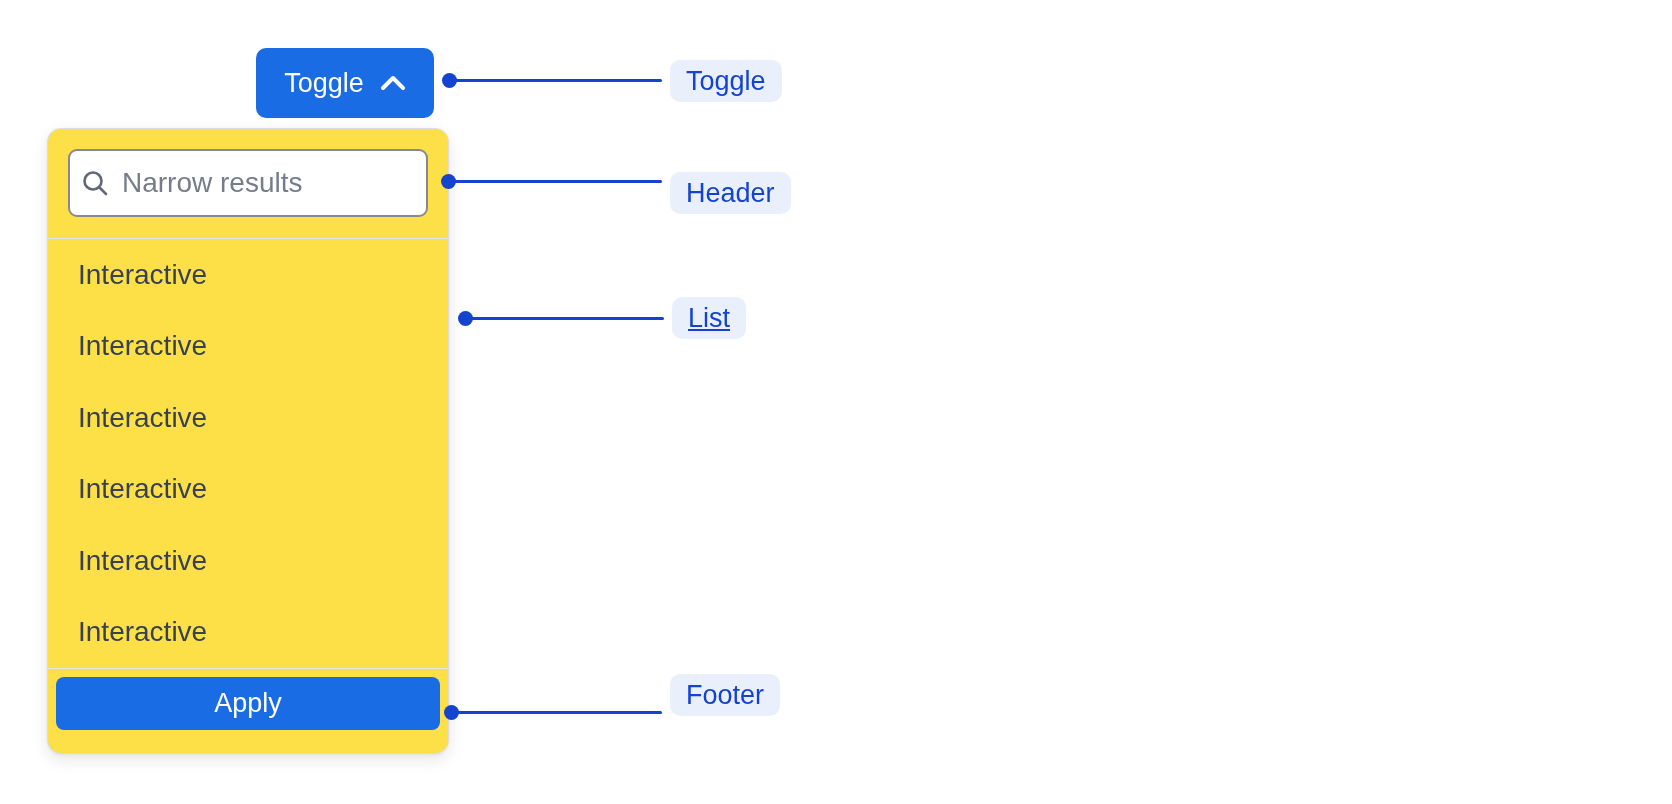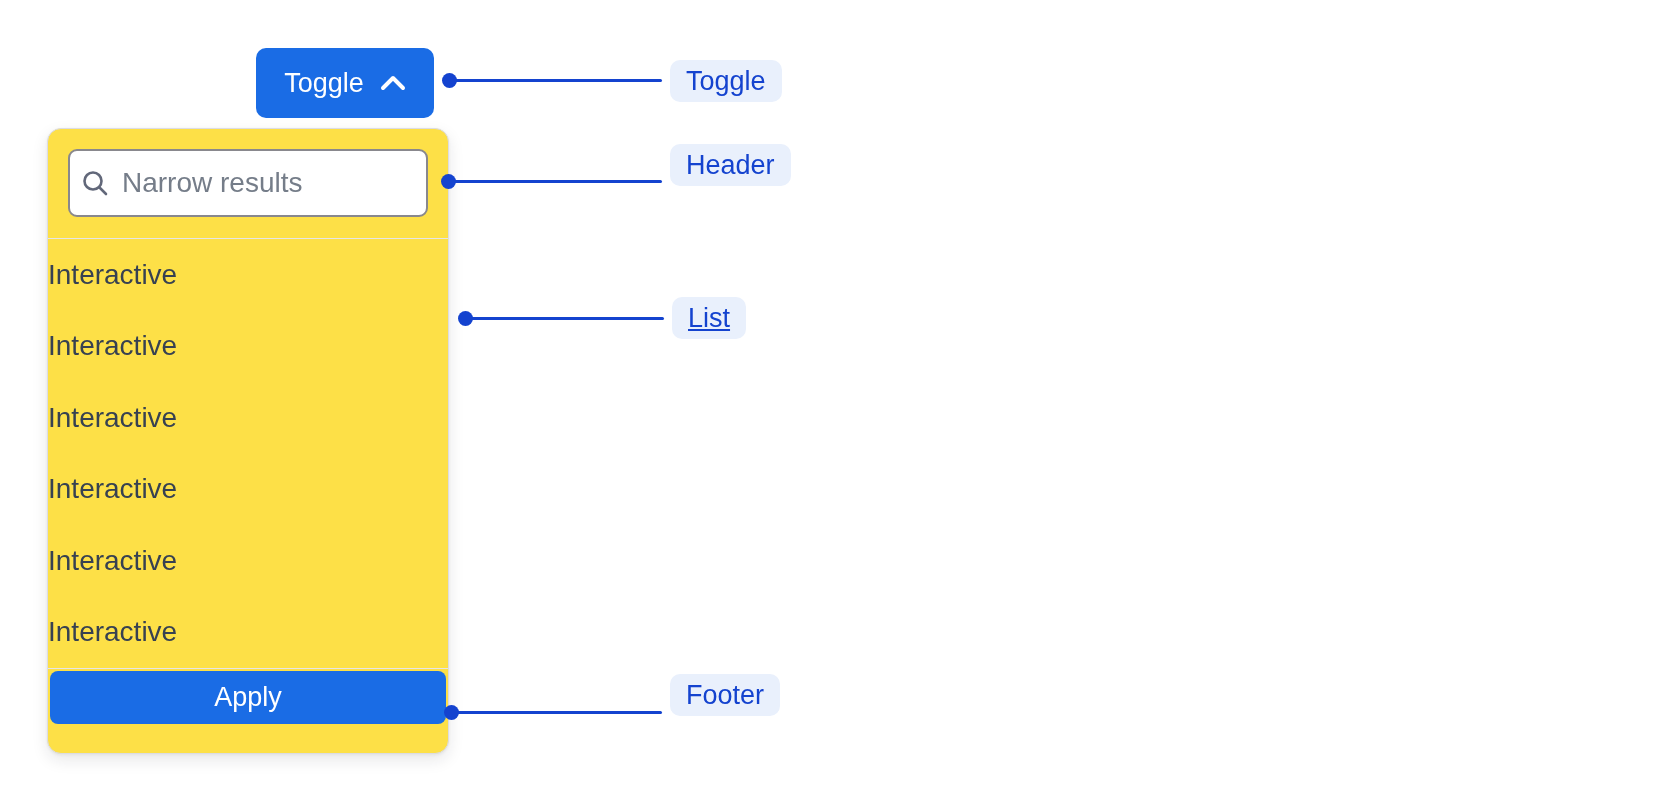--- a/index.html
+++ b/index.html
@@ -56,27 +56,28 @@
     position: absolute; left: 13px; top: 50%;
     transform: translateY(-50%);
     width: 28px; height: 28px; pointer-events: none;
   }
   .panel-list {
     flex: 1; display: flex; flex-direction: column;
     list-style: none;
   }
   .panel-list li {
     flex: 1; display: flex; align-items: center;
+    padding-left: 30px;
     font-size: 28px; color: #374151;
     cursor: pointer;
   }
   .panel-footer {
     height: 85px; flex: none;
     border-top: 1px solid #e5e5e9;
-    padding: 2px;
+    padding: 8px;
   }
   .apply-btn {
     width: 100%; height: 53px;
     background: var(--primary-blue, #1a6ce5);
     border: none; border-radius: 8px;
     color: #ffffff; font-size: 27px; font-weight: 500;
     font-family: "Liberation Sans", sans-serif;
     cursor: pointer;
   }
 
@@ -144,21 +145,21 @@
     </div>
 
   </div>
 
   <span class="anno-dot" style="left:442px; top:73px;"></span>
   <span class="anno-line" style="left:450px; top:79px; width:212px;"></span>
   <span class="anno-pill" style="left:670px; top:60px;">Toggle</span>
 
   <span class="anno-dot" style="left:441px; top:174px;"></span>
   <span class="anno-line" style="left:449px; top:180px; width:213px;"></span>
-  <span class="anno-pill" style="left:670px; top:144px;">Header</span>
+  <span class="anno-pill" style="left:670px; top:172px;">Header</span>
 
   <span class="anno-dot" style="left:458px; top:311px;"></span>
   <span class="anno-line" style="left:466px; top:317px; width:198px;"></span>
   <span class="anno-pill" style="left:672px; top:297px;text-decoration:underline;">List</span>
 
   <span class="anno-dot" style="left:444px; top:705px;"></span>
   <span class="anno-line" style="left:452px; top:711px; width:210px;"></span>
   <span class="anno-pill" style="left:670px; top:674px;">Footer</span>
 
 </div>

